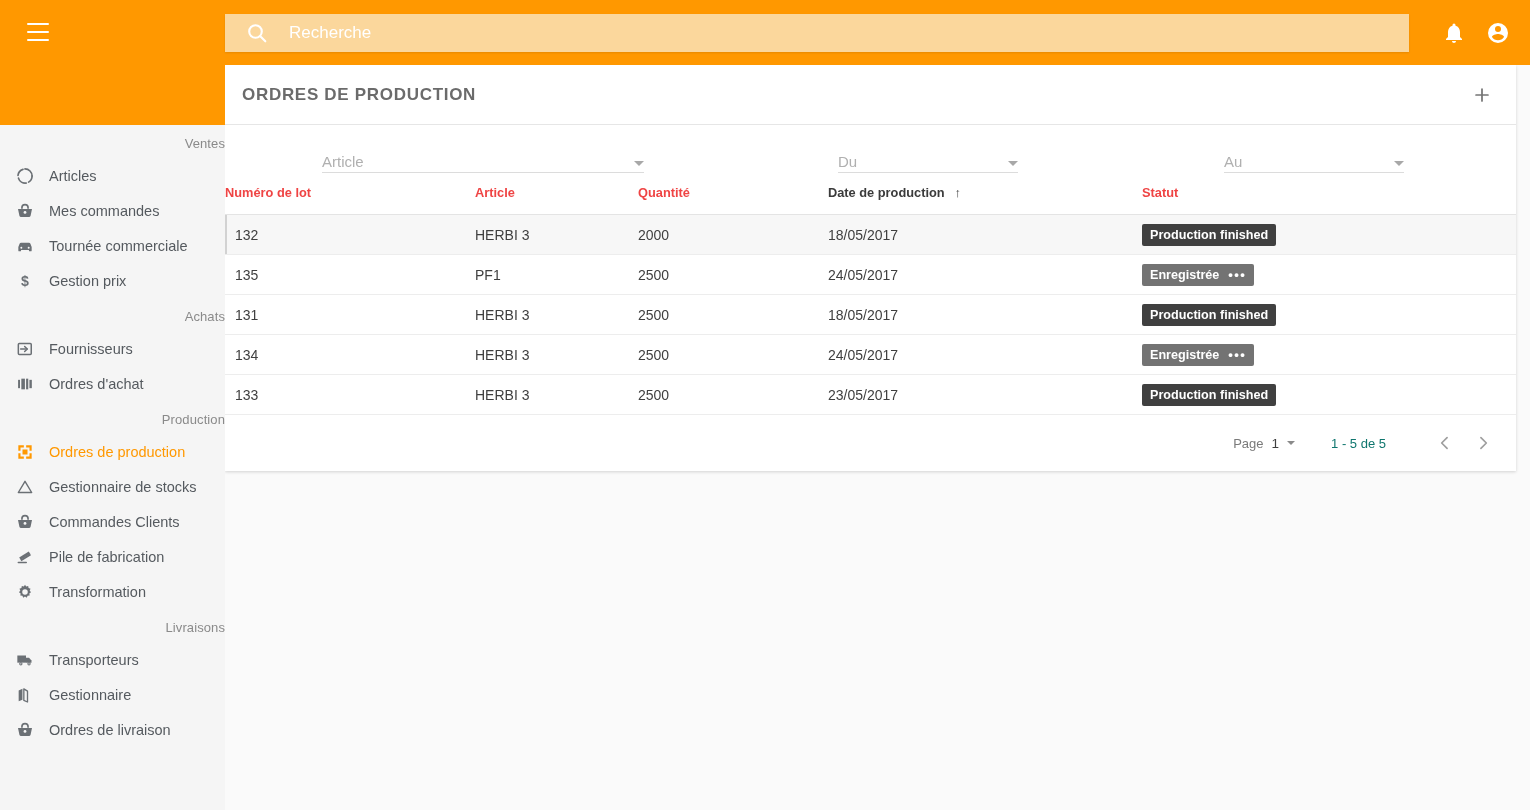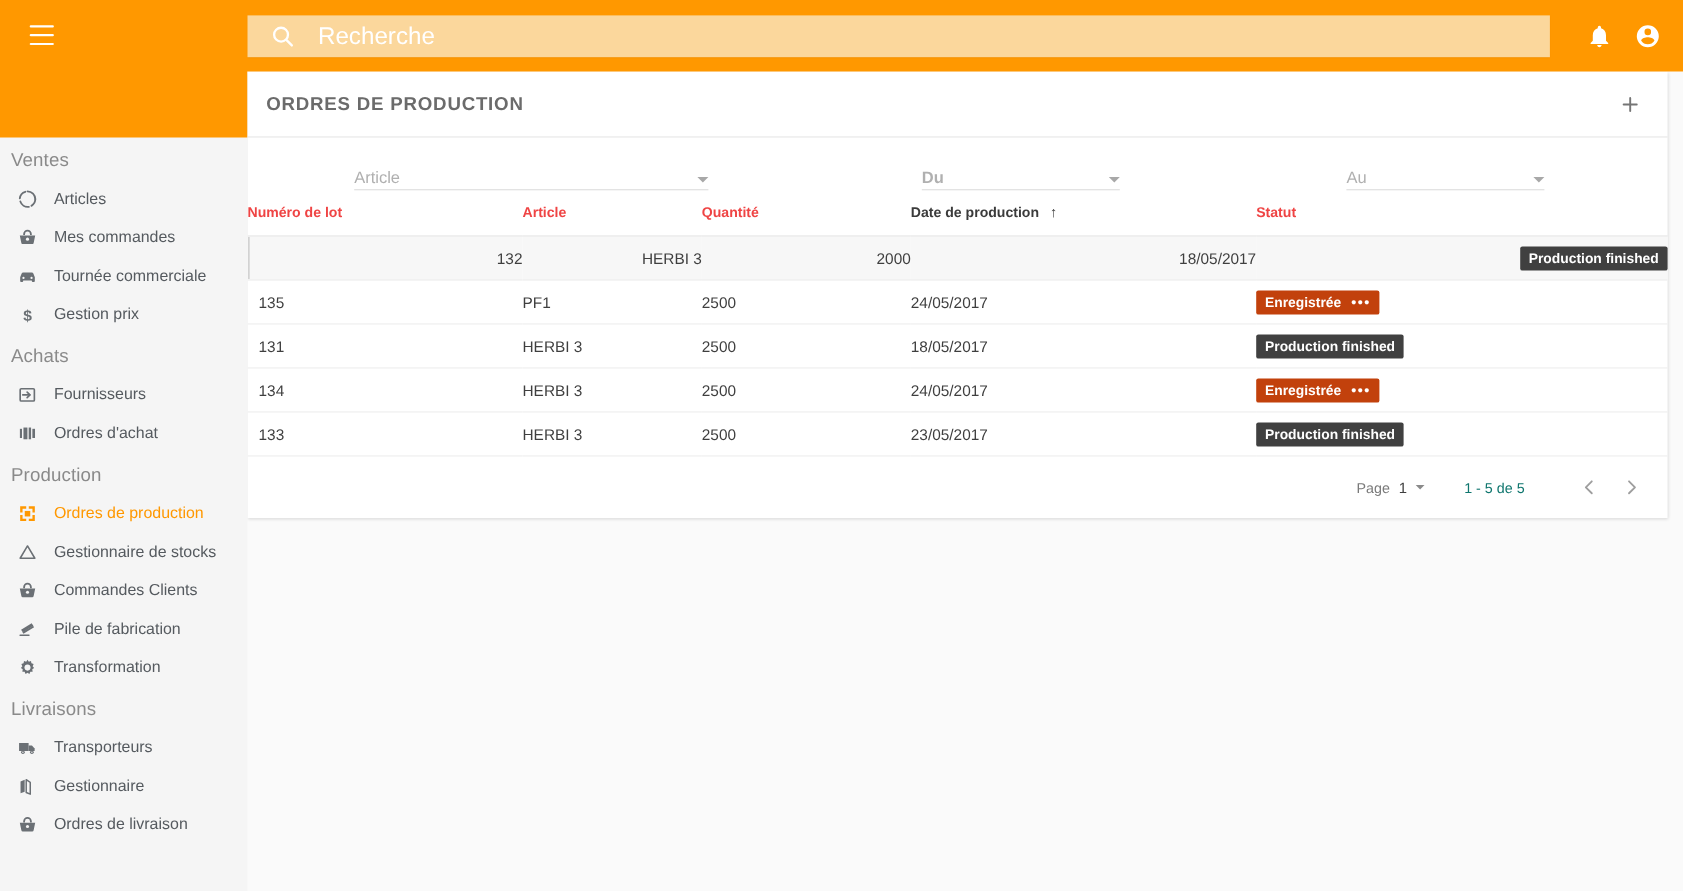--- a/index.html
+++ b/index.html
@@ -38,43 +38,44 @@
   .search-icon {
     width: 24px; height: 24px; margin-left: 20px; margin-right: 20px;
     flex: 0 0 auto;
     display: flex; align-items: center; justify-content: center;
   }
   .search-icon svg { display:block; }
   .search-input {
     flex: 1 1 auto;
     border: none; outline: none; background: transparent;
     font-family: "Liberation Sans", sans-serif;
-    font-size: 22px; color: #1d4ed8; height: 100%;
+    font-size: 17px; color: #1d4ed8; height: 100%;
   }
   .search-input::placeholder { color: #ffffff; opacity: 1; }
 
   .topicons {
     position: absolute; right: 20px; top: 0; height: 65px;
     display: flex; align-items: center; gap: 20px;
   }
   .topicon { width: 24px; height: 24px; cursor: pointer; display:block; }
 
   
   .sidebar {
     position: absolute; left: 0; top: 0;
     width: 225px; height: 810px;
     background: #f5f5f5;
     overflow: hidden;
     z-index: 3;
   }
   .sidebar-top-spacer { height: 125px; background: #FF9800; }
   .nav-group-label {
-    font-size: 17px; color: #8a8a8a;
+    font-size: 13px; color: #8a8a8a;
     padding: 11px 0 7px 10px;
     letter-spacing: .1px;
+    text-align: right;
   }
   .nav-item {
     display: flex; align-items: center;
     height: 35px; padding-left: 14px;
     color: #555a5f; font-size: 14.5px;
     cursor: pointer; user-select: none;
   }
   .nav-item.active { color: #FF9800; }
   .nav-ico {
     width: 22px; height: 22px; flex: 0 0 22px;
@@ -114,21 +115,21 @@
     display: flex; padding: 12px 0 6px 0;
     position: relative; height: 54px;
   }
   .filter-field {
     position: absolute; bottom: 6px;
     display: flex; align-items: flex-end;
     border-bottom: 1px solid #dcdcdc;
     height: 24px;
   }
   #f-article { left: 97px;  width: 322px; }
-  #f-du      { left: 613px; width: 180px; font-weight: bold; }
+  #f-du      { left: 613px; width: 180px; }
   #f-au      { left: 999px; width: 180px; }
   .filter-label {
     flex: 1 1 auto; font-size: 15px; color: #b0b0b0;
     line-height: 20px;
   }
   .filter-caret {
     width: 0; height: 0; margin-bottom: 6px;
     border-left: 5px solid transparent;
     border-right: 5px solid transparent;
     border-top: 5px solid #a8a8a8;
@@ -145,37 +146,37 @@
     border-bottom: 1px solid #e4e4e4;
   }
   table.grid th.sorted { color: #3b3b3b; }
   .sort-arrow { margin-left: 10px; font-size: 13px; color: #3b3b3b; }
   table.grid td {
     font-size: 14px; color: #3f3f3f;
     height: 40px;
     border-bottom: 1px solid #ededed;
     vertical-align: middle;
   }
-  tr.row-hover td { background: #f7f7f7; text-align: right; }
+  tr.row-hover td { background: #f7f7f7; }
   tr.row-hover td:first-child { box-shadow: inset 2px 0 0 #d2d2d2; }
   .col-lot    { width: 250px; padding-left: 10px; }
   .col-art    { width: 163px; }
   .col-qty    { width: 190px; }
   .col-date   { width: 314px; }
   .col-status { width: auto; }
 
   .badge {
     display: inline-flex; align-items: center;
     height: 22px; padding: 0 8px;
     font-size: 12.6px; font-weight: bold; color: #ffffff;
     border-radius: 2px; white-space: nowrap;
     cursor: pointer;
   }
   .badge.orange { background: #404040; }
-  .badge.grey   { background: #c2410c; }
+  .badge.grey   { background: #737373; }
   .badge .dots { letter-spacing: 1.4px; margin-left: 9px; font-size: 13px; line-height: 1; }
 
   
   .paginator {
     display: flex; align-items: center; justify-content: flex-end;
     height: 56px; padding-right: 18px;
     font-size: 13px; color: #7a7a7a;
   }
   .pg-label { margin-right: 8px; }
   .pg-select {

